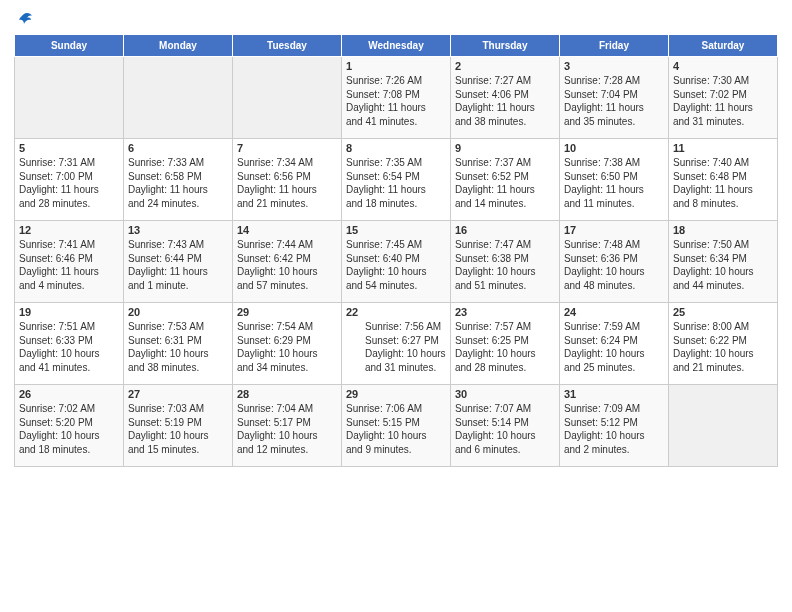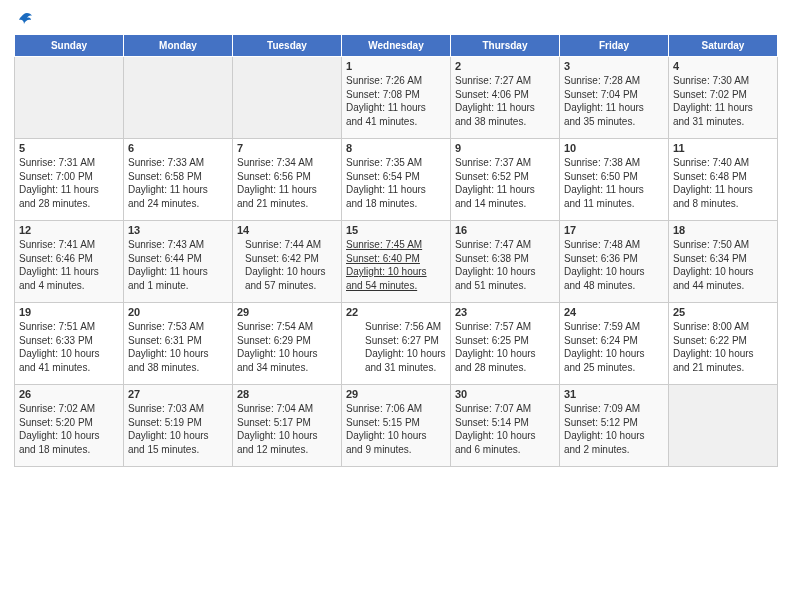--- a/index.html
+++ b/index.html
@@ -212,28 +212,28 @@
           </td>
           <td>
             <span class="day-num">13</span>
             <div class="day-info" style="white-space: pre-line;">Sunrise: 7:43 AM
 Sunset: 6:44 PM
 Daylight: 11 hours
 and 1 minute.</div>
           </td>
           <td>
             <span class="day-num">14</span>
-            <div class="day-info" style="white-space: pre-line; margin-left: 8px;">Sunrise: 7:44 AM
+            <div class="day-info" style="white-space: pre-line;">Sunrise: 7:44 AM
 Sunset: 6:42 PM
 Daylight: 10 hours
 and 57 minutes.</div>
           </td>
           <td>
             <span class="day-num">15</span>
-            <div class="day-info" style="white-space: pre-line; text-decoration: underline;">Sunrise: 7:45 AM
+            <div class="day-info" style="white-space: pre-line;">Sunrise: 7:45 AM
 Sunset: 6:40 PM
 Daylight: 10 hours
 and 54 minutes.</div>
           </td>
           <td>
             <span class="day-num">16</span>
             <div class="day-info" style="white-space: pre-line;">Sunrise: 7:47 AM
 Sunset: 6:38 PM
 Daylight: 10 hours
 and 51 minutes.</div>

